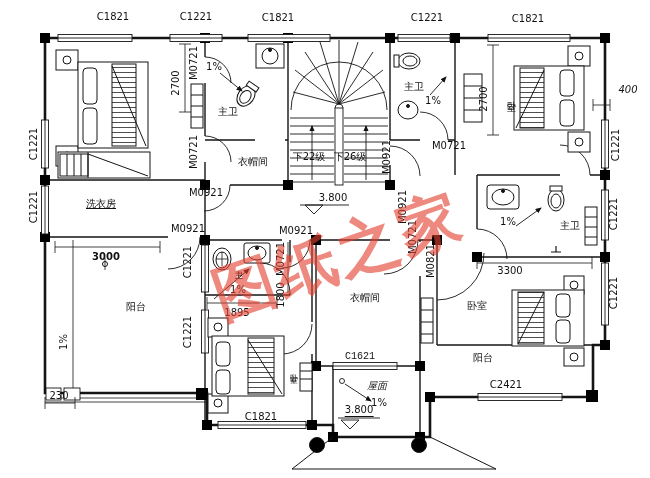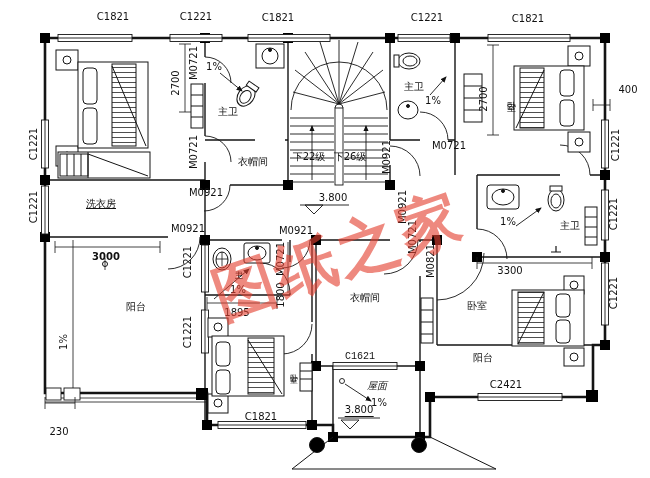--- a/index.html
+++ b/index.html
@@ -326,26 +326,26 @@
       <div class="lbl rot" style="left: 616px; top: 145px;">C1221</div>
       <div class="lbl rot" style="left: 614px; top: 214px;">C1221</div>
       <div class="lbl rot" style="left: 614px; top: 293px;">C1221</div>
       <div class="lbl rot" style="left: 188px; top: 262px;">C1221</div>
       <div class="lbl rot" style="left: 188px; top: 332px;">C1221</div>
       <div class="lbl" style="left: 360px; top: 357px; font-family: Liberation Mono, monospace;">C1621</div>
       <div class="lbl" style="left: 261px; top: 417px;">C1821</div>
       <div class="lbl" style="left: 506px; top: 385px;">C2421</div>
       <div class="lbl rot" style="left: 176px; top: 83px;">2700</div>
       <div class="lbl rot" style="left: 484px; top: 99px;">2700</div>
-      <div class="lbl" style="left: 628px; top: 90px;">400</div>
+      <div class="lbl" style="left: 628px; top: 90px; font-style: italic;">400</div>
       <div class="lbl" style="left: 106px; top: 257px; font-weight: bold;">3000</div>
       <div class="lbl" style="left: 510px; top: 271px;">3300</div>
       <div class="lbl" style="left: 237px; top: 313px;">1895</div>
       <div class="lbl rot" style="left: 281px; top: 295px;">1800</div>
-      <div class="lbl" style="left: 59px; top: 432px; text-align: right;">230</div>
+      <div class="lbl" style="left: 59px; top: 396px; text-align: right;">230</div>
       <div class="lbl" style="left: 333px; top: 198px;">3.800</div>
       <div class="lbl underline" style="left: 359px; top: 411px;">3.800</div>
       <div class="lbl" style="left: 214px; top: 67px;">1%</div>
       <div class="lbl" style="left: 433px; top: 101px;">1%</div>
       <div class="lbl" style="left: 508px; top: 222px;">1%</div>
       <div class="lbl" style="left: 238px; top: 290px;">1%</div>
       <div class="lbl rot" style="left: 64px; top: 342px;">1%</div>
       <div class="lbl" style="left: 379px; top: 403px;">1%</div>
     </div>
 

